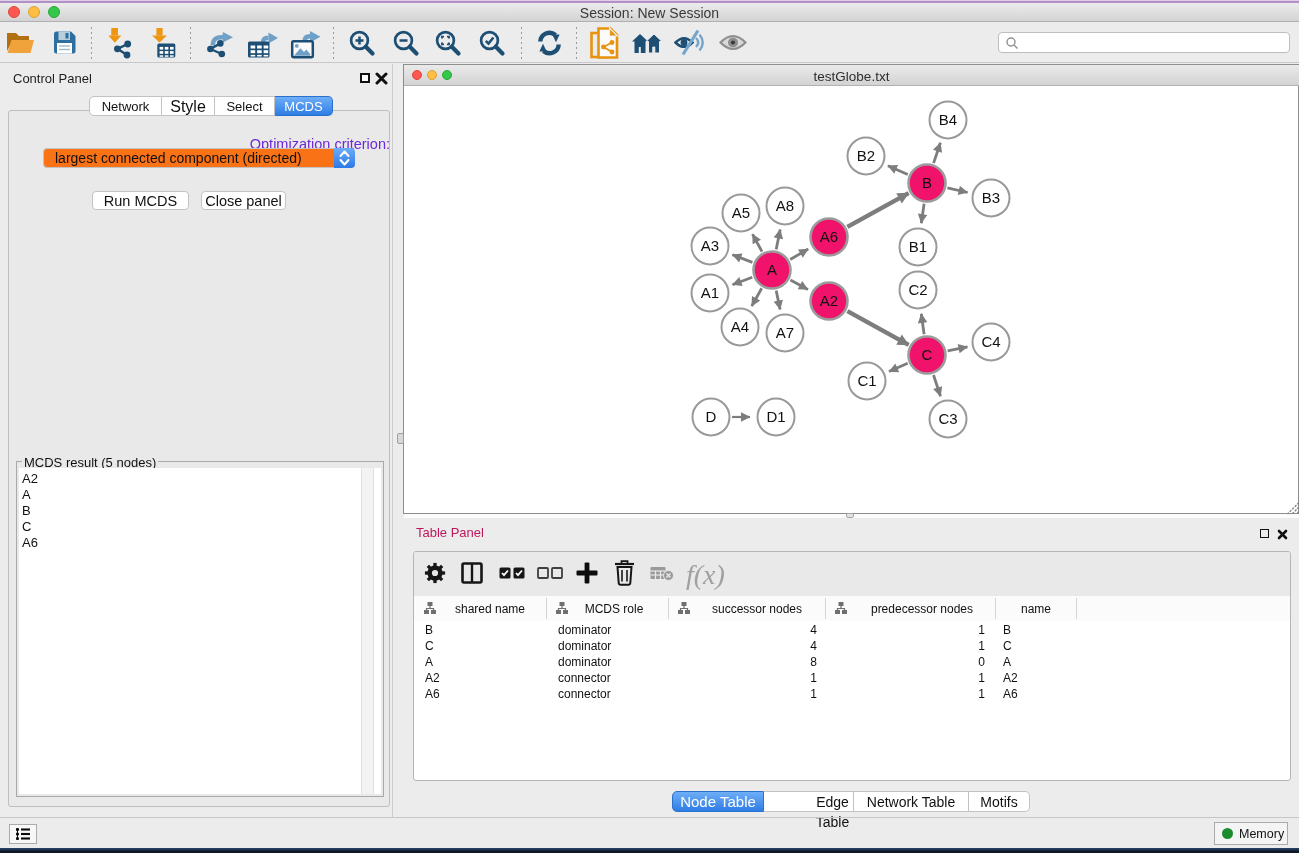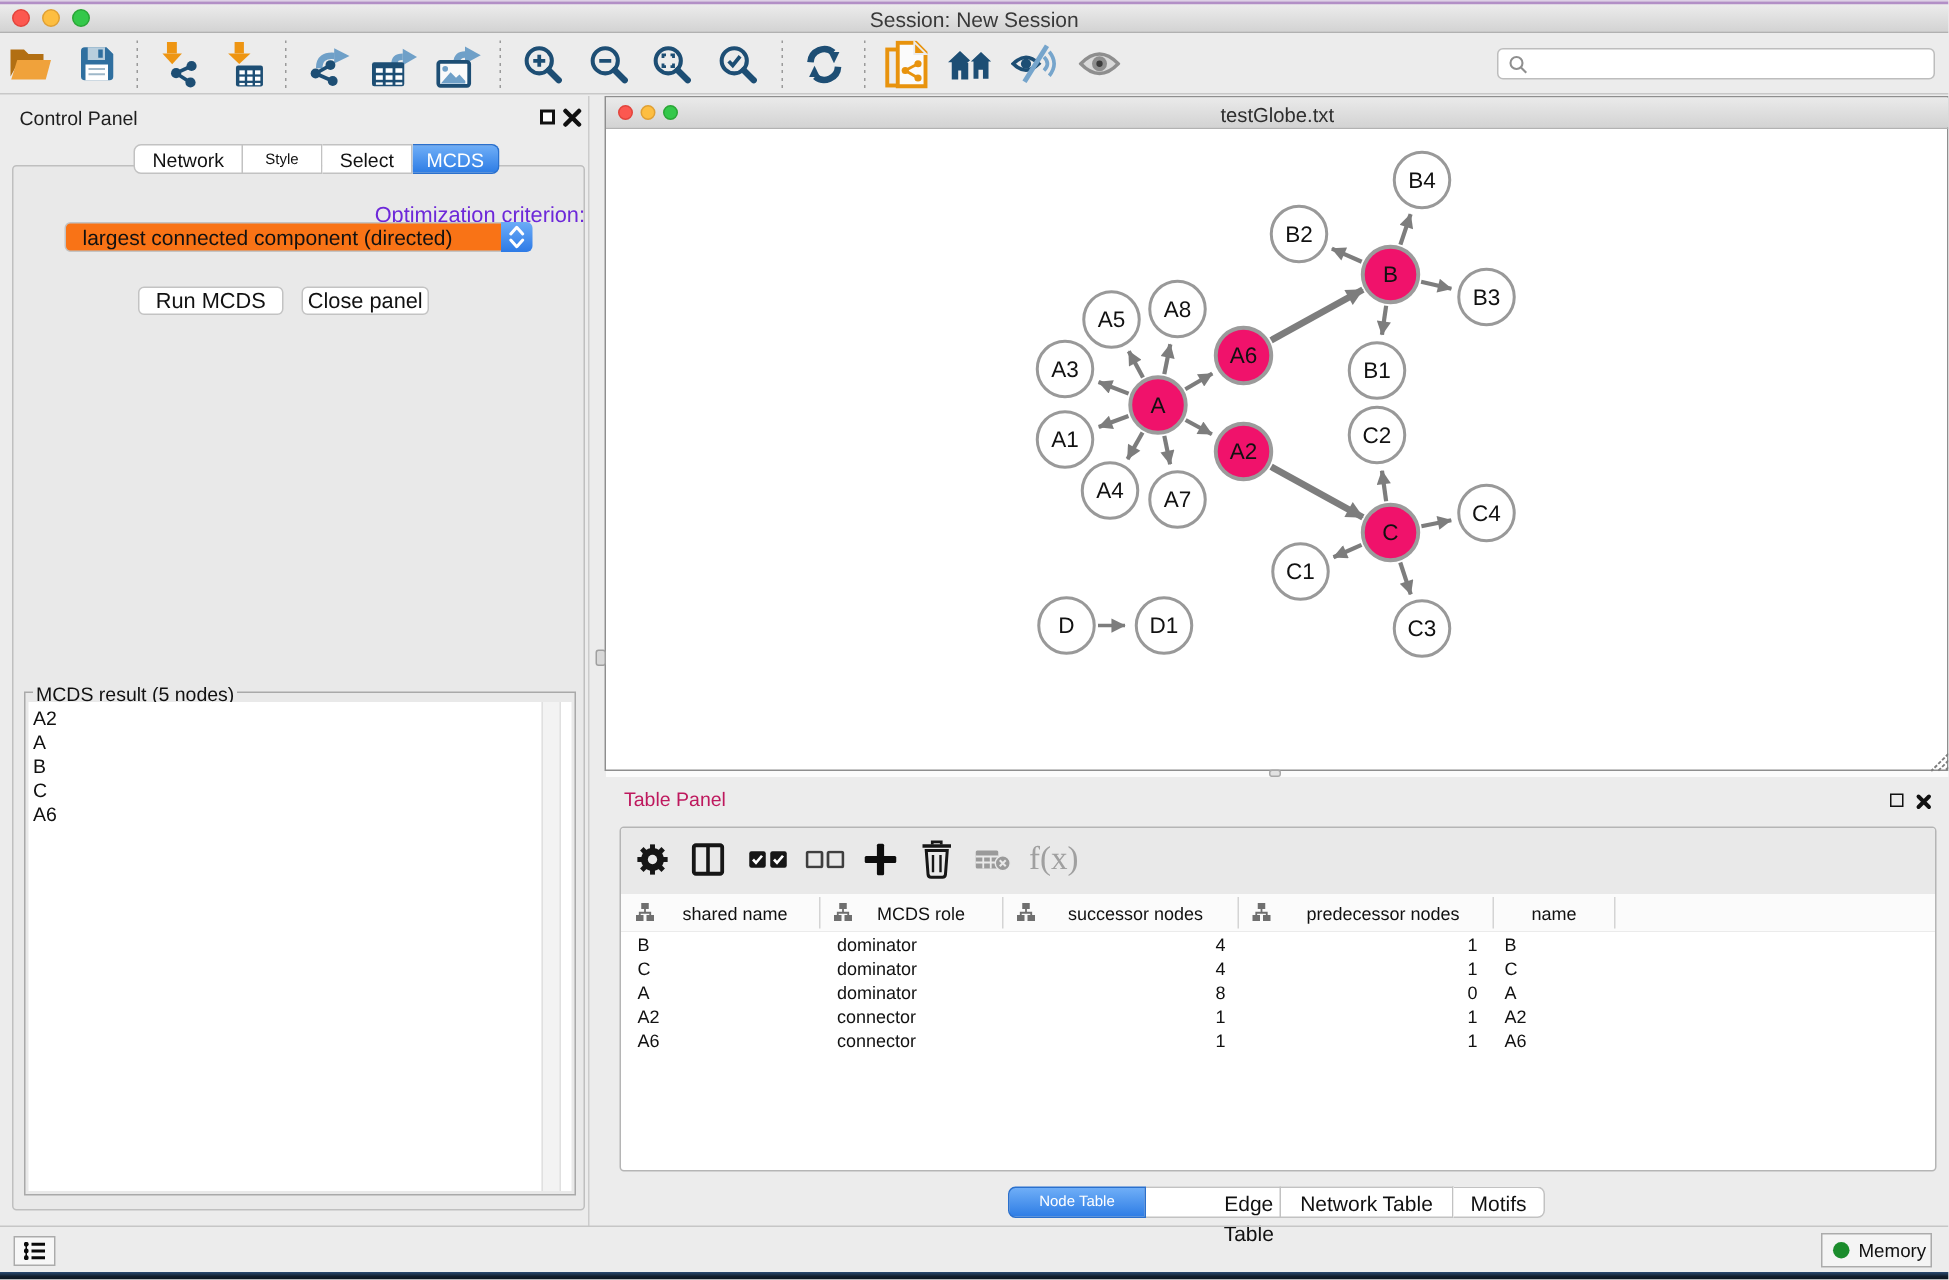--- a/index.html
+++ b/index.html
@@ -192,21 +192,21 @@
 <div class="abs" style="left:13px;top:71px;font-size:13px;color:#1e1e1e;">Control Panel</div>
 <div class="abs" style="left:360px;top:73px;width:10px;height:10px;border:2px solid #111;background:#fff;"></div>
 <svg class="abs" style="left:375px;top:72px;" width="13" height="13" viewBox="0 0 13 13">
     <path d="M2 2 L11 11 M11 2 L2 11" stroke="#111" stroke-width="3" stroke-linecap="round"></path>
   </svg>
 
 <div class="abs" style="left:8px;top:110px;width:382px;height:697px;background:#e9e9e9;border:1px solid #bfbfbf;border-radius:3px;"></div>
 
 <div class="abs" style="left:78px;top:96px;width:244px;height:20px;margin-left:11px;">
   <div class="abs" style="left:0;top:0;width:73px;height:20px;background:#fff;border:1px solid #c2c2c2;border-radius:5px 0 0 5px;text-align:center;font-size:13px;color:#111;line-height:19px;">Network</div>
-  <div class="abs" style="left:73px;top:0;width:53px;height:20px;background:#fff;border:1px solid #c2c2c2;border-left:none;text-align:center;font-size:10px;color:#111;line-height:19px;">Style</div>
+  <div class="abs" style="left:73px;top:0;width:53px;height:20px;background:#fff;border:1px solid #c2c2c2;border-left:none;text-align:center;font-size:16px;color:#111;line-height:19px;">Style</div>
   <div class="abs" style="left:126px;top:0;width:60px;height:20px;background:#fff;border:1px solid #c2c2c2;border-left:none;text-align:center;font-size:13px;color:#111;line-height:19px;">Select</div>
   <div class="abs" style="left:186px;top:0;width:58px;height:20px;background:linear-gradient(#6faef7,#2e7de5);border:1px solid #2a70cd;border-left:none;border-radius:0 5px 5px 0;text-align:center;font-size:13px;color:#fff;line-height:19px;">MCDS</div>
 </div>
 
 <div class="abs" style="left:8px;top:136px;width:382px;text-align:right;font-size:14.5px;color:#6d28d9;">Optimization criterion:</div>
 <div class="abs" style="left:43px;top:148px;width:311px;height:20px;background:#f97316;border:1px solid #c3c3c3;border-radius:4px;">
   <div class="abs" style="left:11px;top:1px;font-size:14px;color:#111;">largest connected component (directed)</div>
   <div class="abs" style="left:290px;top:-1px;width:21px;height:20px;background:linear-gradient(#6cacf7,#2d7ae6);border-radius:0 4px 4px 0;">
     <svg width="21" height="20" viewBox="0 0 21 20">
         <path d="M6.5 8 L10.5 3.5 L14.5 8" fill="none" stroke="#fff" stroke-width="2" stroke-linecap="round" stroke-linejoin="round"></path>
@@ -385,21 +385,21 @@
 <g stroke="#e9e9e9" stroke-width="1.2">
       <line x1="0.5" y1="5" x2="15.5" y2="5"></line>
       <line x1="0.5" y1="9" x2="15.5" y2="9"></line>
       <line x1="5.5" y1="5" x2="5.5" y2="13"></line>
       <line x1="10.5" y1="5" x2="10.5" y2="13"></line>
     </g>
 <circle cx="18.5" cy="9.5" r="5" fill="#9a9a9a" stroke="#e9e9e9" stroke-width="1"></circle>
 <path d="M16.5 7.5 L20.5 11.5 M20.5 7.5 L16.5 11.5" stroke="#e9e9e9" stroke-width="1.4"></path>
 </svg>
 
-<div class="abs" style="left:686px;top:559px;font-family:'Liberation Serif',serif;font-size:22px;color:#a0a0a0;">f(x)</div>
+<div class="abs" style="left:686px;top:559px;font-family:'Liberation Serif',serif;font-style:italic;font-size:28px;color:#a0a0a0;">f(x)</div>
 
 <div class="abs" style="left:414px;top:596px;width:876px;height:25px;background:#fbfbfb;border-bottom:1px solid #cfcfcf;"></div>
 <svg class="abs" style="left:414px;top:596px;" width="876" height="25" viewBox="0 0 876 25">
 <defs>
 <g id="oc" fill="#6f6f6f">
         <rect x="3.5" y="0" width="5" height="4"></rect>
         <rect x="0" y="8" width="5" height="4"></rect>
         <rect x="7" y="8" width="5" height="4"></rect>
         <path d="M6 4 V6.5 M2.5 9 V6.5 H9.5 V9" fill="none" stroke="#6f6f6f" stroke-width="1.2"></path>
       </g>
@@ -425,21 +425,21 @@
 </g>
 </svg>
 
 <div class="abs" style="left:425px;top:622px;font-size:12px;color:#111;line-height:16px;">B<br>C<br>A<br>A2<br>A6</div>
 <div class="abs" style="left:558px;top:622px;font-size:12px;color:#111;line-height:16px;">dominator<br>dominator<br>dominator<br>connector<br>connector</div>
 <div class="abs" style="left:700px;top:622px;width:117px;font-size:12px;color:#111;line-height:16px;text-align:right;">4<br>4<br>8<br>1<br>1</div>
 <div class="abs" style="left:870px;top:622px;width:115px;font-size:12px;color:#111;line-height:16px;text-align:right;">1<br>1<br>0<br>1<br>1</div>
 <div class="abs" style="left:1003px;top:622px;font-size:12px;color:#111;line-height:16px;">B<br>C<br>A<br>A2<br>A6</div>
 
 <div class="abs" style="left:672px;top:791px;width:358px;height:21px;">
-  <div class="abs" style="left:0;top:0;width:92px;height:21px;background:linear-gradient(#6faef7,#2e7de5);border:1px solid #2a70cd;border-radius:5px 0 0 5px;text-align:center;font-size:10px;color:#fff;line-height:20px;">Node Table</div>
+  <div class="abs" style="left:0;top:0;width:92px;height:21px;background:linear-gradient(#6faef7,#2e7de5);border:1px solid #2a70cd;border-radius:5px 0 0 5px;text-align:center;font-size:15px;color:#fff;line-height:20px;">Node Table</div>
   <div class="abs" style="left:92px;top:0;width:90px;height:21px;background:#fff;border:1px solid #c2c2c2;border-left:none;text-align:center;font-size:14px;color:#111;line-height:20px;padding-left:48px;">Edge Table</div>
   <div class="abs" style="left:182px;top:0;width:115px;height:21px;background:#fff;border:1px solid #c2c2c2;border-left:none;text-align:center;font-size:14px;color:#111;line-height:20px;">Network Table</div>
   <div class="abs" style="left:297px;top:0;width:61px;height:21px;background:#fff;border:1px solid #c2c2c2;border-left:none;border-radius:0 5px 5px 0;text-align:center;font-size:14px;color:#111;line-height:20px;">Motifs</div>
 </div>
 
 <div class="abs" style="left:0;top:817px;width:1299px;height:1px;background:#c6c6c6;"></div>
 <div class="abs" style="left:9px;top:824px;width:28px;height:20px;background:#f7f7f7;border:1px solid #ababab;"></div>
 <svg class="abs" style="left:16px;top:828px;" width="15" height="12" viewBox="0 0 15 12">
     <g stroke="#0a0a0a" stroke-width="2.1">
       <line x1="5" y1="1.5" x2="14" y2="1.5"></line>

